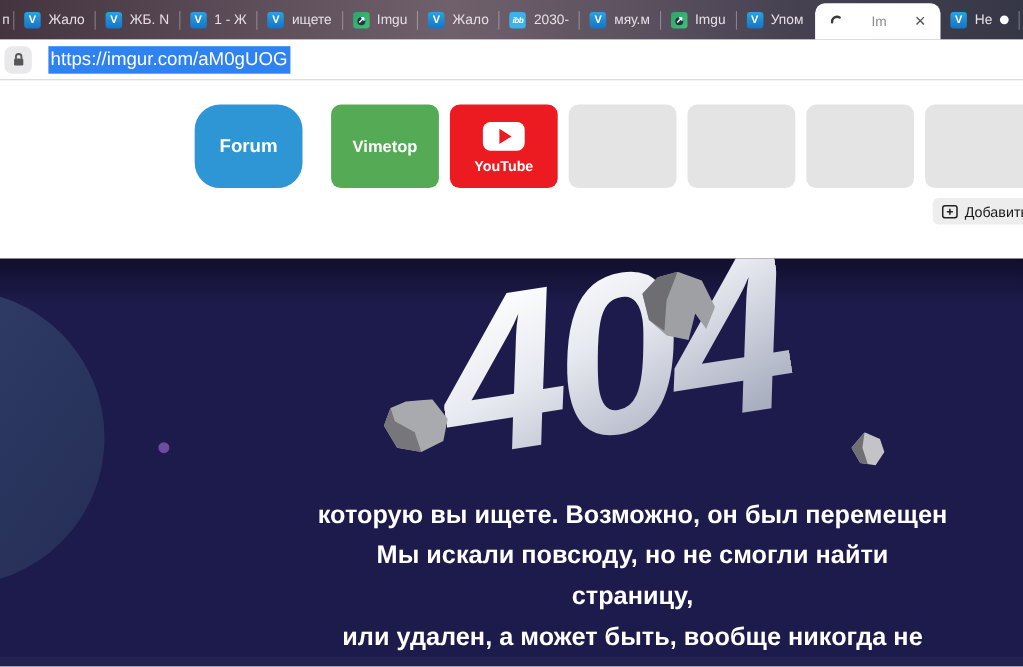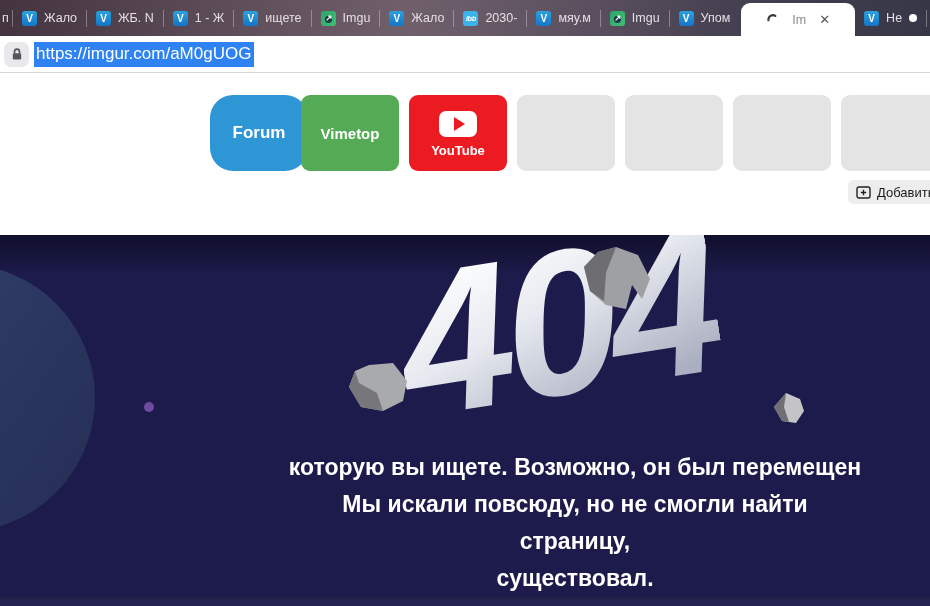--- a/index.html
+++ b/index.html
@@ -19,45 +19,45 @@
   .tab.partial{width:8px;overflow:hidden;padding:0 2px;}
   .tab-label{font-size:12.5px;color:#e6dee4;white-space:nowrap;}
   .sep{width:1px;height:17px;background:rgba(255,255,255,.32);flex:0 0 auto;}
   .favicon{width:15px;height:15px;border-radius:3px;display:flex;align-items:center;justify-content:center;flex:0 0 auto;overflow:hidden;}
   .favicon.v{background:linear-gradient(180deg,#2ca2de,#1474c6);color:#fff;font-size:10px;font-weight:bold;}
   .favicon.imgur{background:linear-gradient(135deg,#2ea36b,#40c076);}
   .favicon.ibb{background:#3cb2ea;color:#fff;font-size:7.5px;font-style:italic;font-weight:bold;letter-spacing:-.5px;text-align:right;}
   .favicon.partial-blue{border-radius:2px;background:#2a7de0;width:12px;margin-right:-7px;}
   .tab.active-tab{
     background:#ffffff;height:33px;align-self:flex-end;
-    border-radius:9px 9px 0 0;padding:0 25px;gap:13px;margin-left:2px;
+    border-radius:9px 9px 0 0;padding:0 13px;gap:25px;margin-left:2px;
   }
   .tab.active-tab .tab-label{color:#8d8d92;}
   .close-x{font-size:13px;color:#555;line-height:1;font-style:normal;}
   .activity-dot{width:8px;height:8px;border-radius:50%;background:#ffffff;flex:0 0 auto;}
   .tab.ne-tab{margin-left:auto;}
   
   .addressbar{
     position:absolute;top:36px;left:0;width:930px;height:37px;
     background:#ffffff;border-bottom:1px solid #d5d5d7;
     display:flex;align-items:center;padding-left:4px;box-sizing:border-box;
   }
   .lock-pill{width:25px;height:25px;border-radius:7px;background:#e9e9eb;display:flex;align-items:center;justify-content:center;flex:0 0 auto;}
   .url-selection{
-    margin-left:5px;background:#2e82f2;color:#ffffff;
+    margin-left:15px;background:#2e82f2;color:#ffffff;
     font-size:17px;padding:2px 3px 3px 2px;white-space:nowrap;
   }
   
   .dialarea{position:absolute;top:74px;left:0;width:930px;height:161px;background:#ffffff;}
   .dial{
     position:absolute;top:21px;width:98px;height:76px;border-radius:9px;
     display:flex;align-items:center;justify-content:center;
     color:#fff;font-weight:bold;cursor:pointer;
   }
-  .dial.d0{left:210px;background:#2e96d5;font-size:17px;border-radius:23px;}
+  .dial.d0{left:177px;background:#2e96d5;font-size:17px;border-radius:23px;}
   .dial.d1{left:301px;background:#55ab55;font-size:15px;}
   .dial.d2{left:409px;background:#ec1b22;flex-direction:column;gap:6px;font-size:13px;padding-top:2px;box-sizing:border-box;}
   .dial.e0{left:517px;}
   .dial.e1{left:625px;}
   .dial.e2{left:733px;}
   .dial.e3{left:841px;}
   .dial.empty{background:#e4e4e4;}
   .yt-play{width:38px;height:26px;background:#ffffff;border-radius:7px;display:flex;align-items:center;justify-content:center;}
   .yt-tri{width:0;height:0;border-left:11px solid #ec1b22;border-top:7px solid transparent;border-bottom:7px solid transparent;margin-left:2px;}
   .add-btn{
@@ -247,17 +247,18 @@
     <polygon points="6,8 0,24 12,44 34,48 28,30 10,20" fill="#76767b"></polygon>
   </svg>
   <svg class="rock rock3" width="32" height="32" viewBox="0 0 32 32">
     <polygon points="12,0 26,6 30,18 22,30 8,28 0,14" fill="#c4c4c8"></polygon>
     <polygon points="12,0 0,14 8,28 15,29 10,14" fill="#6f6f74"></polygon>
   </svg>
 
   <div class="err-msg">
     <div>которую вы ищете. Возможно, он был перемещен</div>
     <div>Мы искали повсюду, но не смогли найти страницу,</div>
+    <div>или удален, а может быть, вообще никогда не</div>
     <div>существовал.</div>
   </div>
 
   <div class="footer-band"></div>
 </div>
 
 </body></html>

